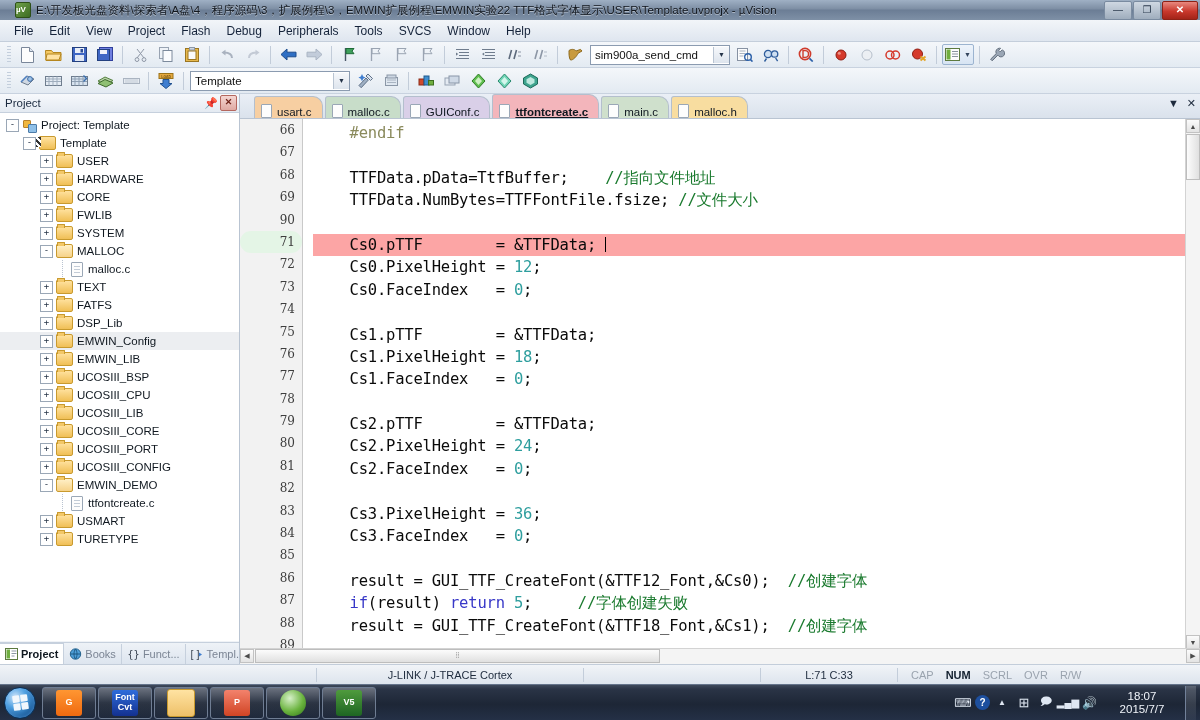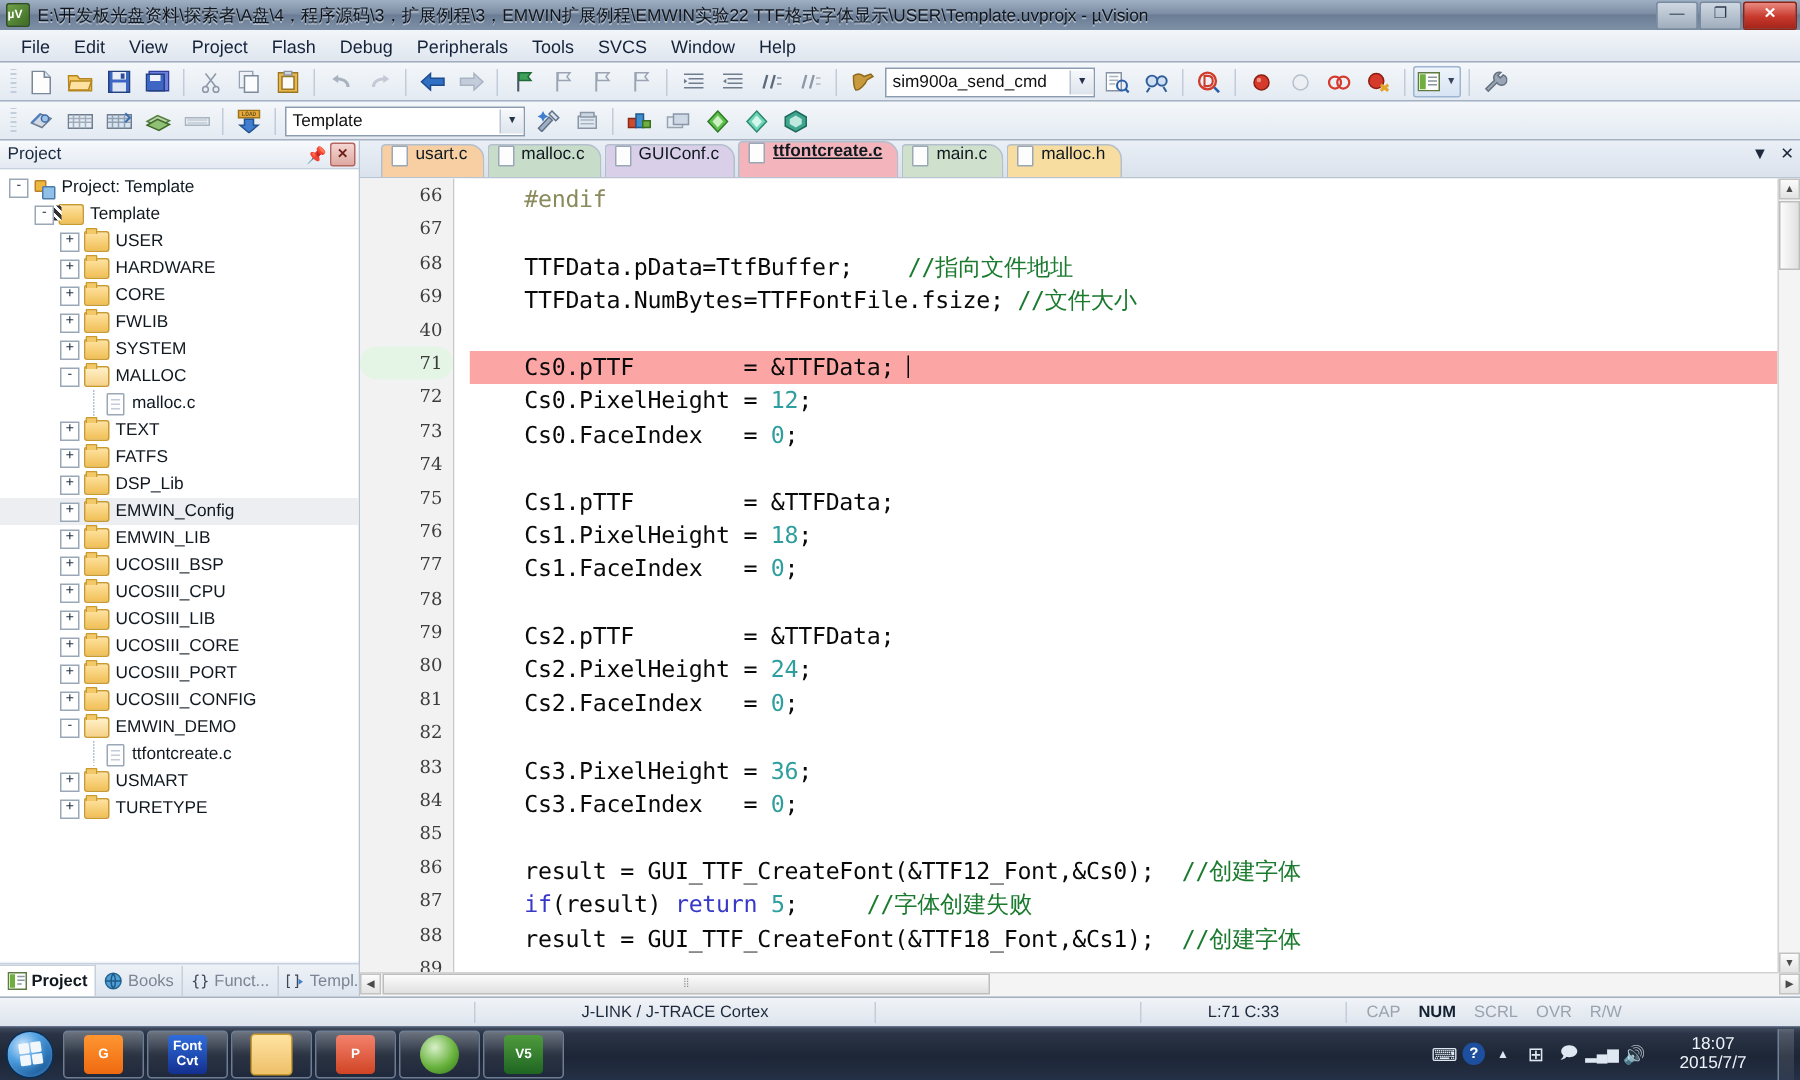--- a/index.html
+++ b/index.html
@@ -13,21 +13,21 @@
   #app{position:relative;width:1200px;height:720px;}
 
   
   .titlebar{
     position:absolute;left:0;top:0;width:1200px;height:20px;
     background:linear-gradient(to bottom,#9fb0c4 0%,#7d8ea4 45%,#6b7d95 50%,#7e90a6 100%);
     border-bottom:1px solid #5d6e85;
     display:flex;align-items:center;
   }
   .tb-icon{
-    width:14px;height:14px;margin-left:4px;margin-right:5px;
+    width:14px;height:14px;margin-left:15px;margin-right:5px;
     background:linear-gradient(135deg,#6fa14a,#3d6b22);
     border:1px solid #2d4f18;border-radius:2px;
     color:#fff;font-size:8px;line-height:13px;text-align:left;font-weight:bold;
     flex:0 0 auto;
   }
   .tb-title{
     color:#11161d;font-size:11.5px;white-space:nowrap;overflow:hidden;
     text-shadow:0 1px 0 rgba(255,255,255,.45);
     flex:1 1 auto;
   }
@@ -176,21 +176,21 @@
   .ptab .pi{width:13px;height:12px;margin-right:3px;flex:0 0 auto;}
 
   
   .editor{position:absolute;left:240px;top:0;width:960px;height:570px;background:#fff;}
   .tabbar{
     height:25px;background:linear-gradient(to bottom,#eaeff6,#dae2ec);
     border-bottom:1px solid #b9c4d2;display:flex;align-items:flex-end;
     padding-left:14px;box-sizing:border-box;position:relative;
   }
   .etab{
-    height:21px;display:flex;align-items:flex-start;padding:0 10px 0 6px;
+    height:21px;display:flex;align-items:flex-end;padding:0 10px 0 6px;
     font-size:11.5px;color:#101820;margin-right:2px;white-space:nowrap;
     border:1px solid #b4bfcd;border-bottom:none;border-radius:3px 10px 0 0;
     position:relative;
   }
   .etab .ti{
     width:9px;height:12px;margin-right:5px;flex:0 0 auto;
     background:#fdfdfd;border:1px solid #9aa7b6;border-radius:1px;
   }
   .etab.active{height:23px;font-weight:bold;}
   .etab.active .lbl{text-decoration:underline;}
@@ -871,21 +871,21 @@
           <span class="tb-x">✕</span>
         </div>
       </div>
 
       <div class="codearea">
         <div class="gutter" id="gutter">
             <div class="lnum">66</div>
             <div class="lnum">67</div>
             <div class="lnum">68</div>
             <div class="lnum">69</div>
-            <div class="lnum">40</div>
+            <div class="lnum">90</div>
             <div class="lnum" style="background: rgb(228, 245, 230); border-radius: 11px;">71</div>
             <div class="lnum">72</div>
             <div class="lnum">73</div>
             <div class="lnum">74</div>
             <div class="lnum">75</div>
             <div class="lnum">76</div>
             <div class="lnum">77</div>
             <div class="lnum">78</div>
             <div class="lnum">79</div>
             <div class="lnum">80</div>

